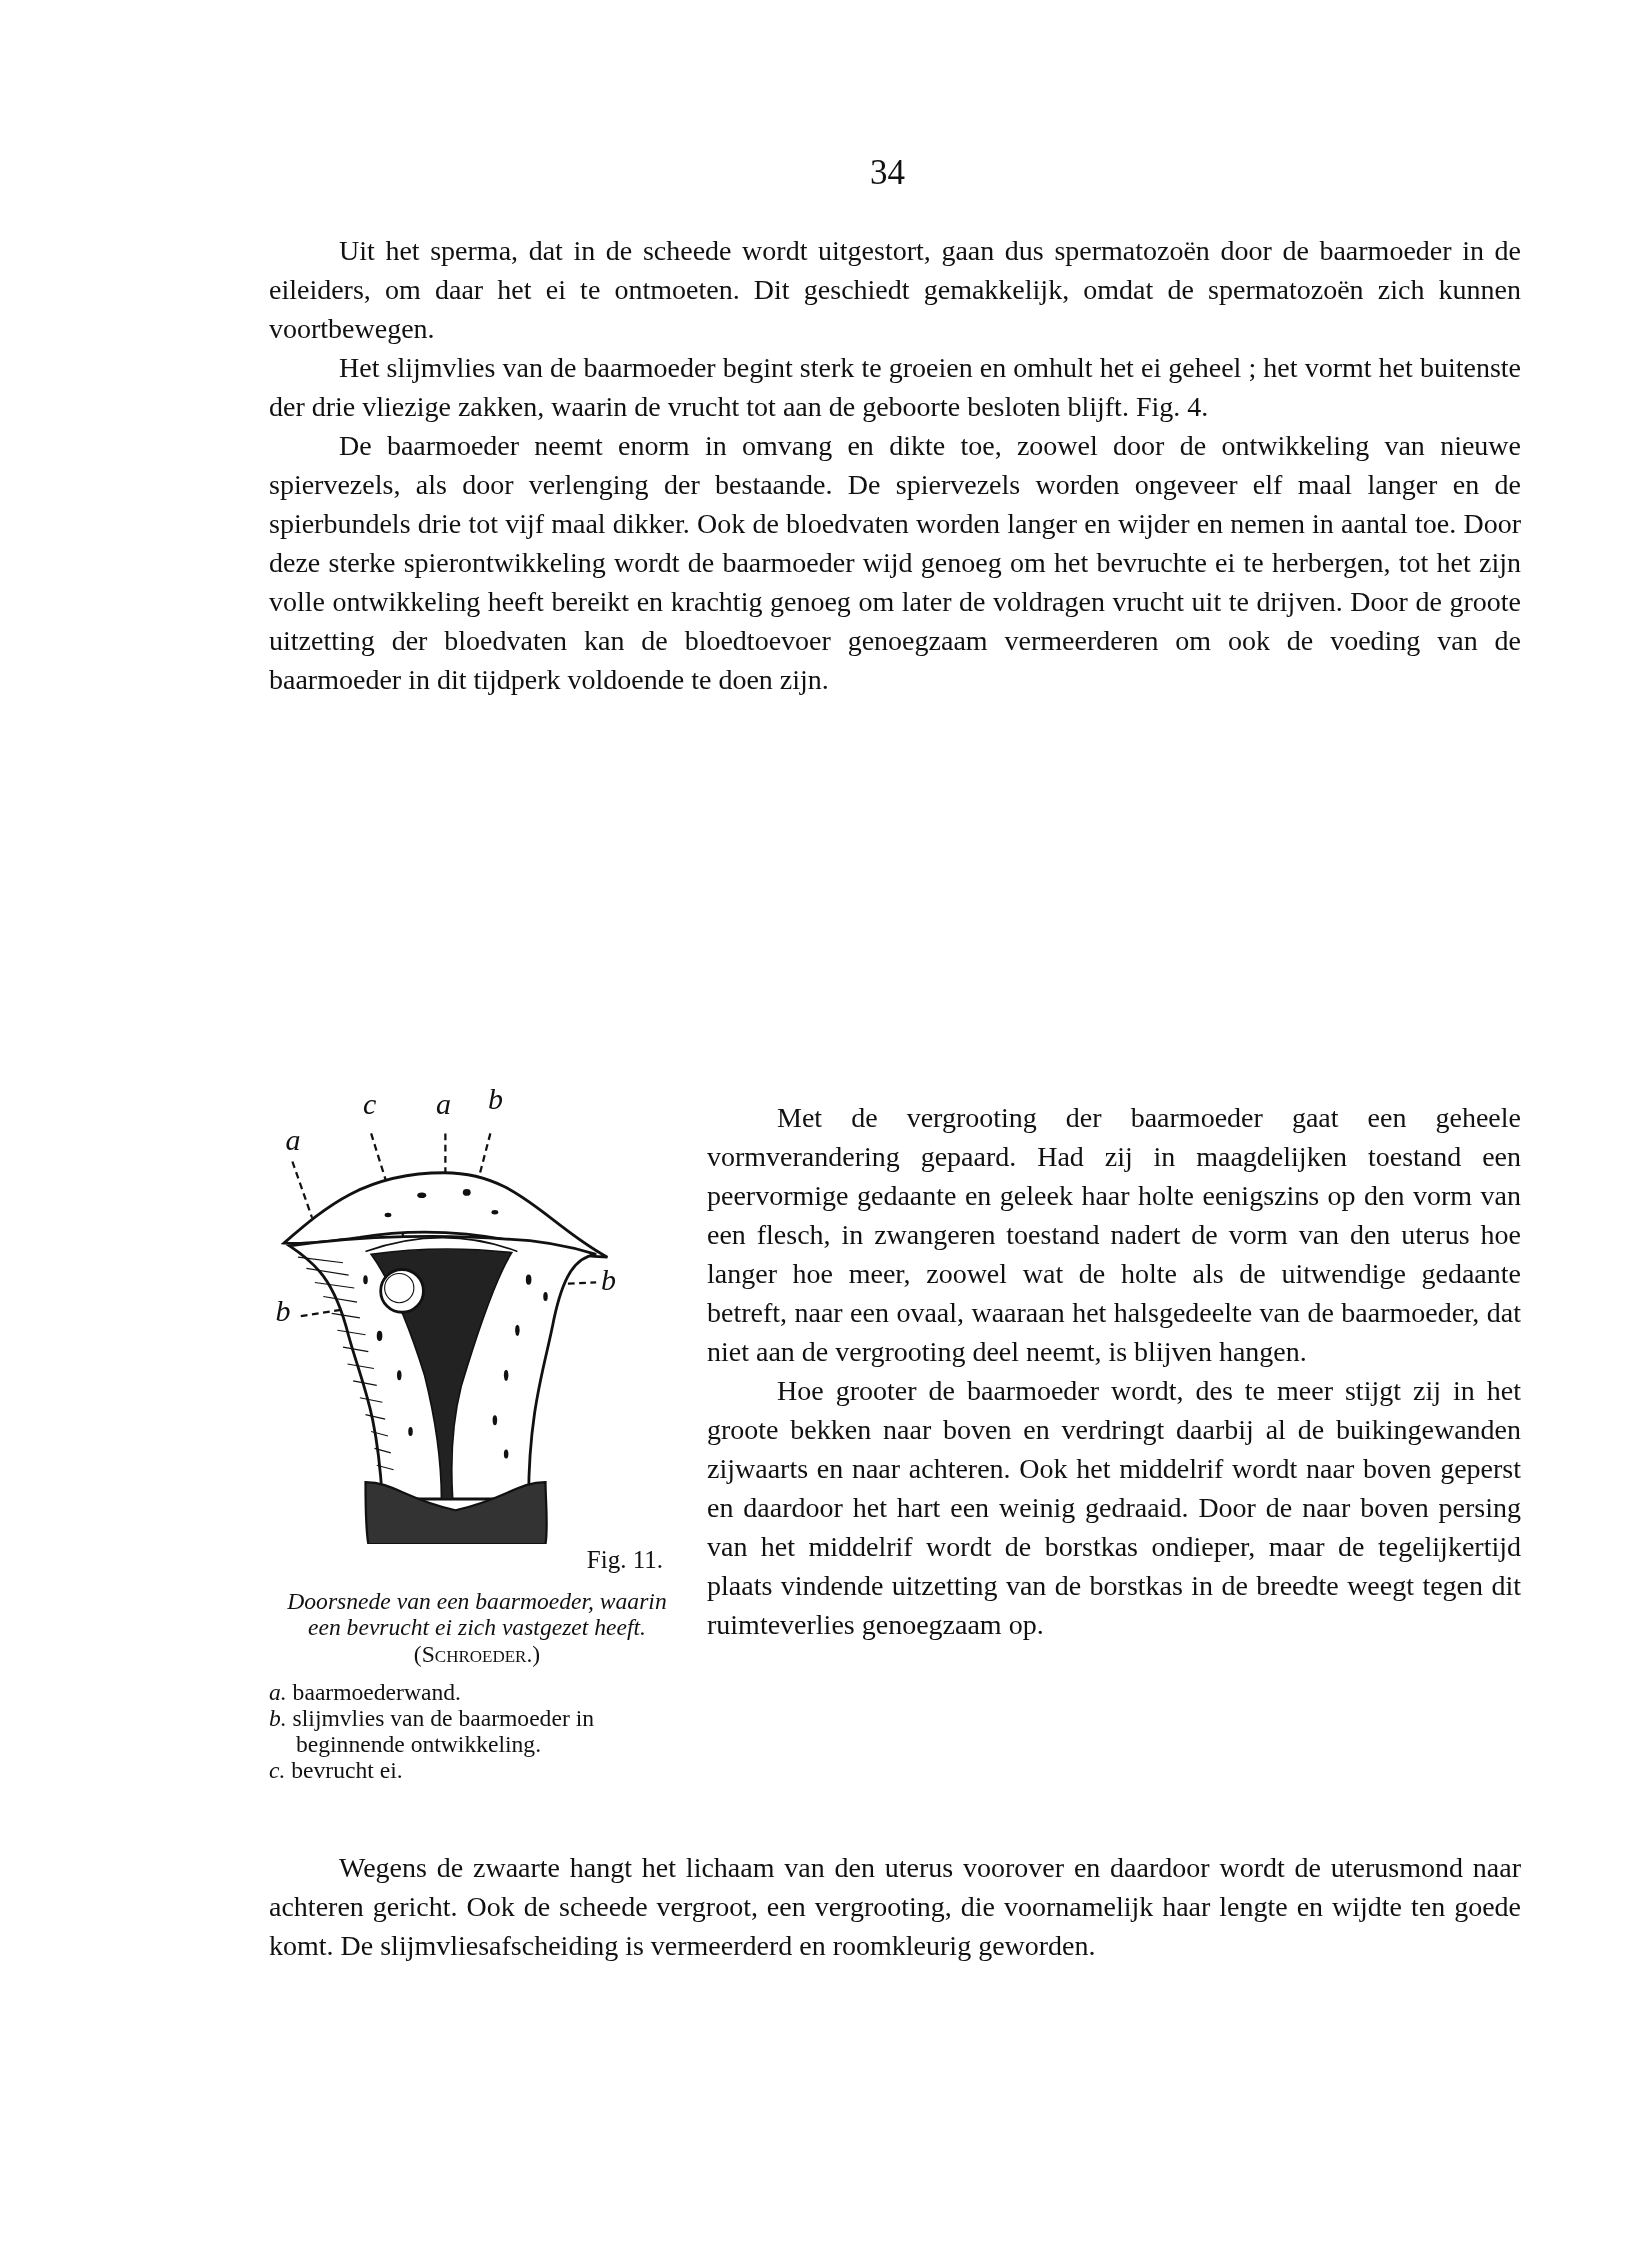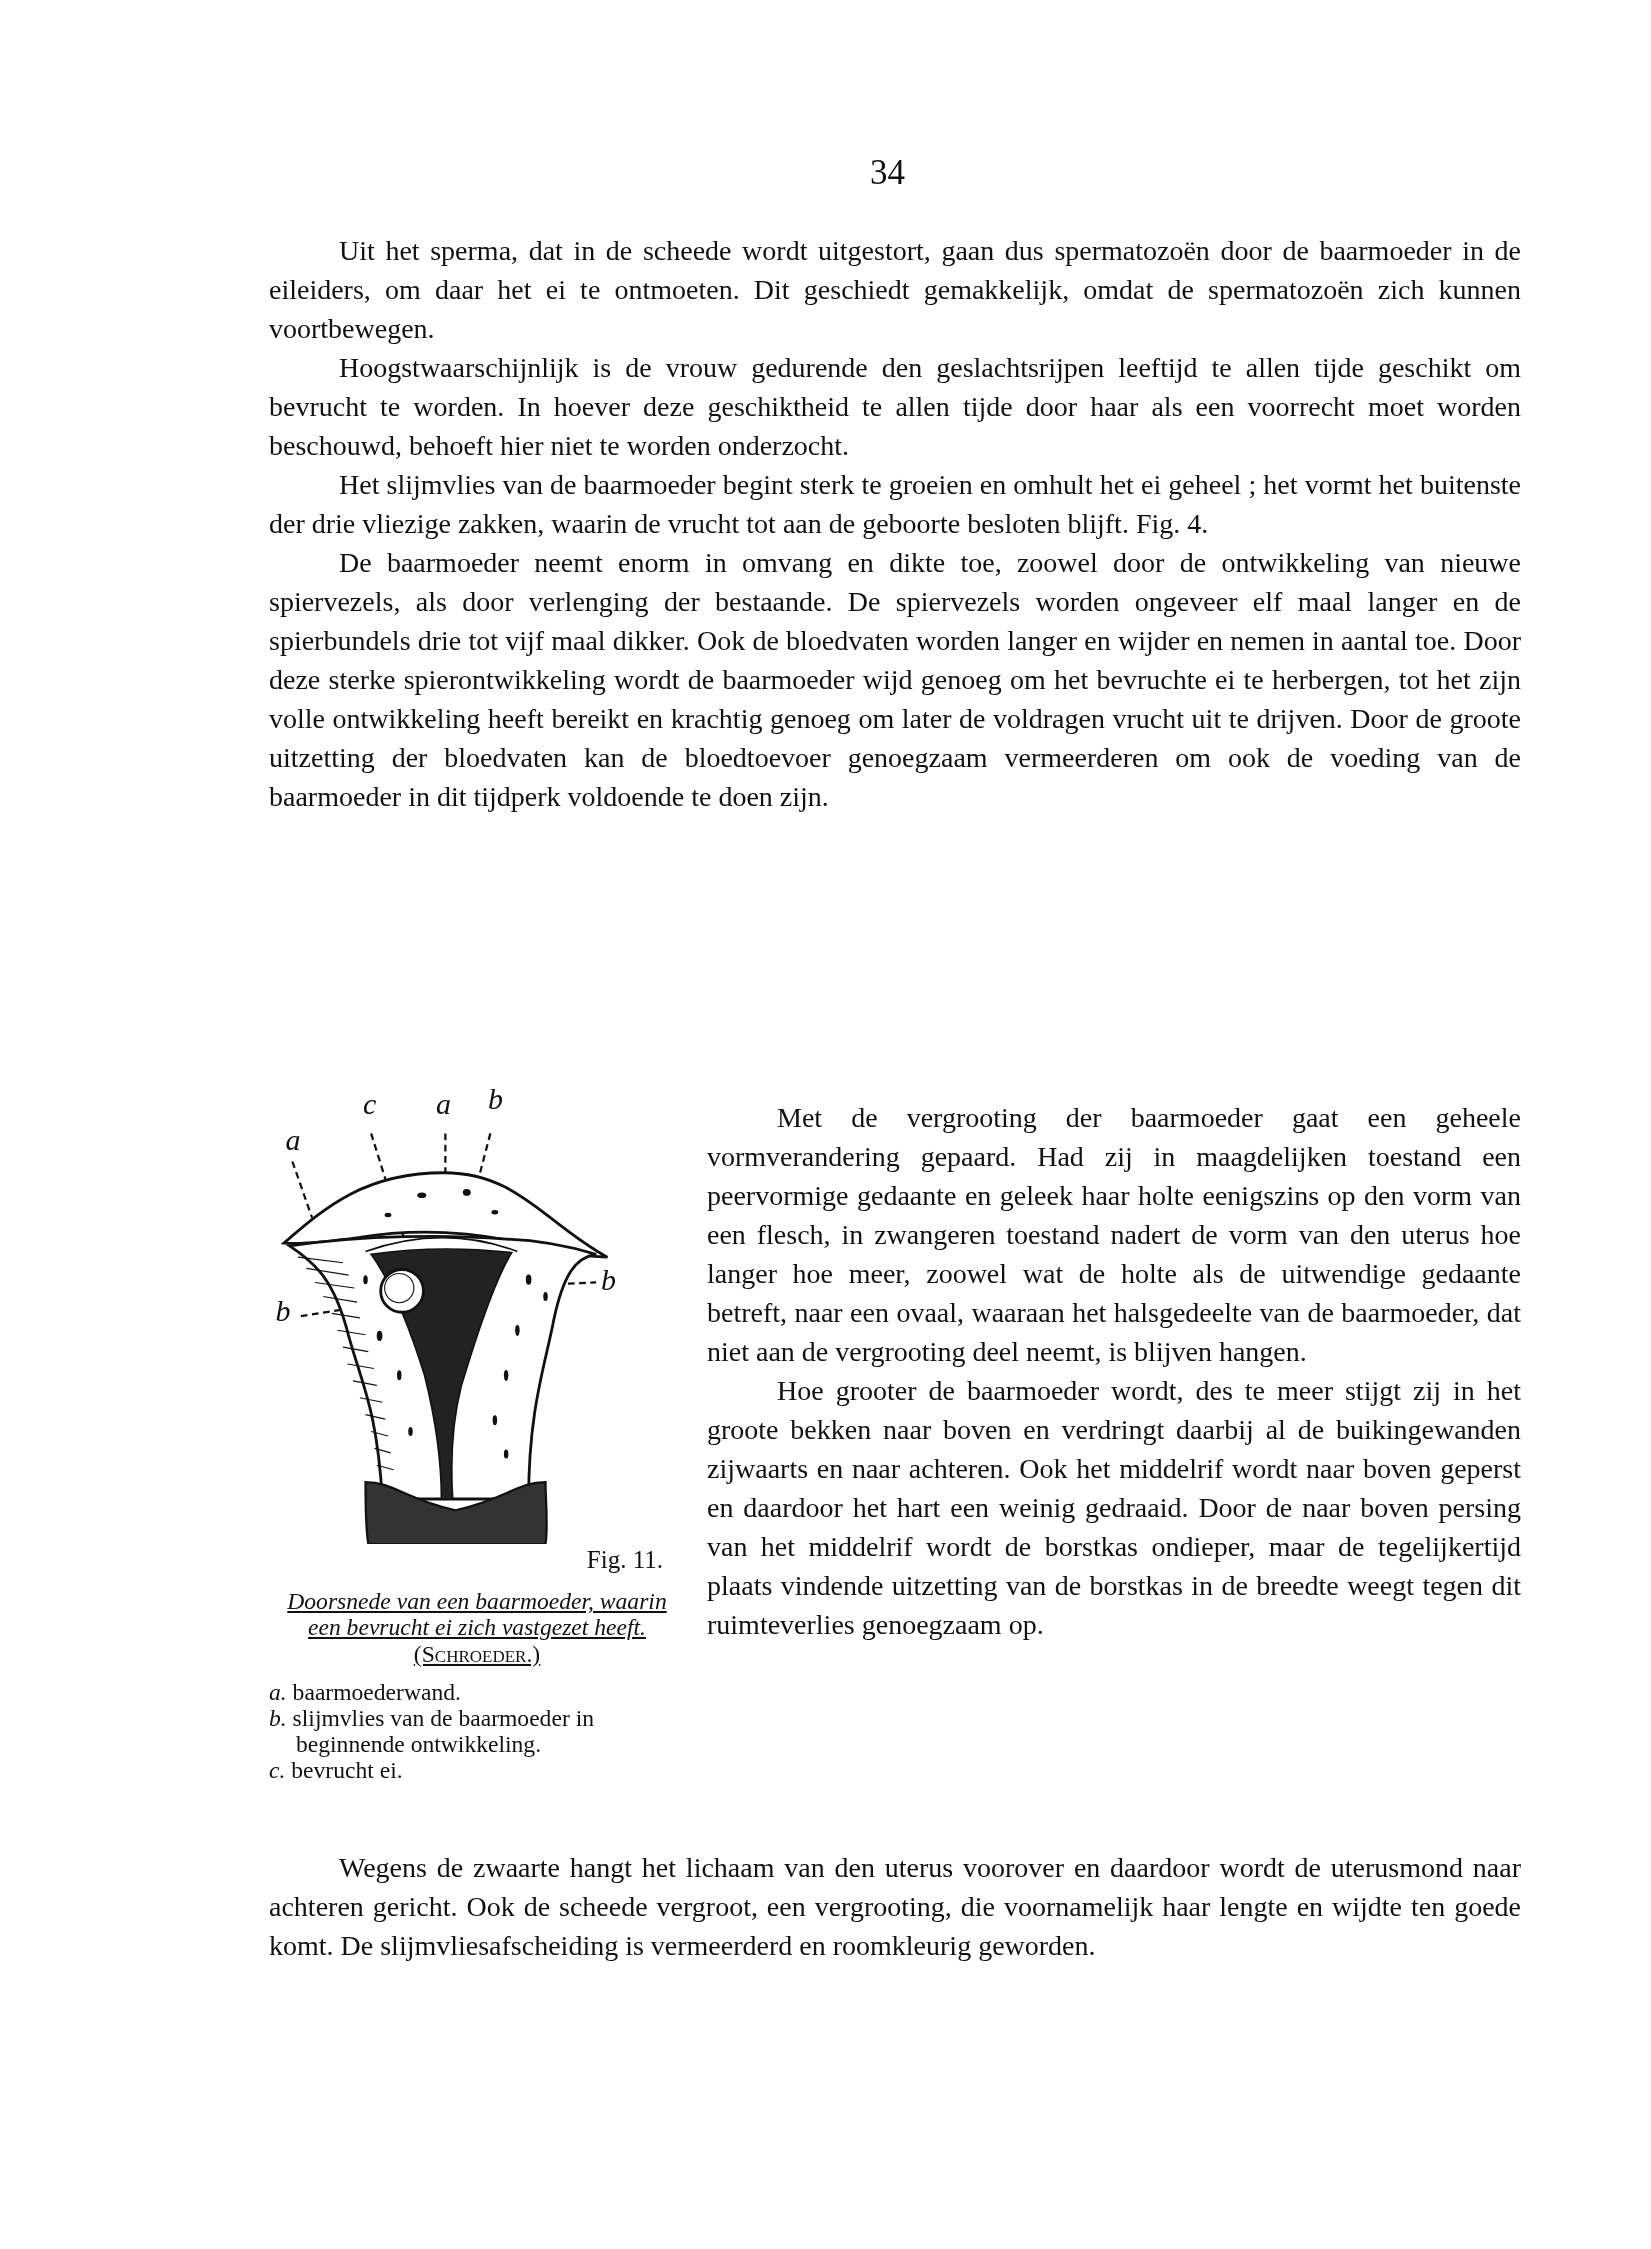--- a/index.html
+++ b/index.html
@@ -10,34 +10,33 @@
   .block { position: absolute; font-size: 28px; line-height: 39px; text-align: justify; }
   .block p { margin: 0; text-indent: 70px; }
   #main-top { left: 269px; top: 231px; width: 1252px; }
   #right-col { left: 707px; top: 1098px; width: 814px; }
   #main-bottom { left: 269px; top: 1848px; width: 1252px; }
   .figure { position: absolute; left: 281px; top: 1094px; width: 349px; }
   .figure svg { display: block; }
   .fig-label { position: absolute; font-style: italic; font-size: 30px; font-family: "Liberation Serif", serif; }
   .fig-number { position: absolute; left: 269px; top: 1546px; width: 394px; text-align: right; font-size: 25px; }
   .fig-caption { position: absolute; left: 269px; top: 1588px; width: 416px; text-align: center;
-                 font-size: 23.6px; line-height: 26.4px; font-style: italic; text-decoration: underline; }
+                 font-size: 23.6px; line-height: 26.4px; font-style: italic; }
   .fig-caption .source { font-style: normal; font-variant: small-caps; }
   .legend { position: absolute; left: 269px; top: 1679px; width: 416px; font-size: 23.6px; line-height: 26px; }
   .legend .item { padding-left: 27px; text-indent: -27px; }
   .legend .key { font-style: italic; }
 </style>
 </head>
 <body>
 
 <div class="page-number">34</div>
 
 <div id="main-top" class="block">
   <p>Uit het sperma, dat in de scheede wordt uitgestort, gaan dus spermatozoën door de baarmoeder in de eileiders, om daar het ei te ontmoeten.  Dit geschiedt gemakkelijk, omdat de spermatozoën zich kunnen voortbewegen.</p>
-  <p>Hoogstwaarschijnlijk is de vrouw gedurende den geslachtsrijpen leeftijd te allen tijde geschikt om bevrucht te worden. In hoever deze geschiktheid te allen tijde door haar als een voorrecht moet worden beschouwd, behoeft hier niet te worden onderzocht.</p>
   <p>Het slijmvlies van de baarmoeder begint sterk te groeien en omhult het ei geheel ; het vormt het buitenste der drie vliezige zakken, waarin de vrucht tot aan de geboorte besloten blijft. Fig. 4.</p>
   <p>De baarmoeder neemt enorm in omvang en dikte toe, zoowel door de ontwikkeling van nieuwe spiervezels, als door verlenging der bestaande.  De spiervezels worden ongeveer elf maal langer en de spierbundels drie tot vijf maal dikker. Ook de bloedvaten worden langer en wijder en nemen in aantal toe.  Door deze sterke spierontwikkeling wordt de baarmoeder wijd genoeg om het bevruchte ei te herbergen, tot het zijn volle ontwikkeling heeft bereikt en krachtig genoeg om later de voldragen vrucht uit te drijven.  Door de groote uitzetting der bloedvaten kan de bloedtoevoer genoegzaam vermeerderen om ook de voeding van de baarmoeder in dit tijdperk voldoende te doen zijn.</p>
 </div>
 
 <div class="figure">
   <svg width="349" height="450" viewBox="0 0 620 800">
 
     <g stroke="#111" stroke-width="4" stroke-dasharray="12,8" fill="none">
       <line x1="20" y1="120" x2="55" y2="220"></line>
       <line x1="160" y1="70" x2="235" y2="310"></line>

